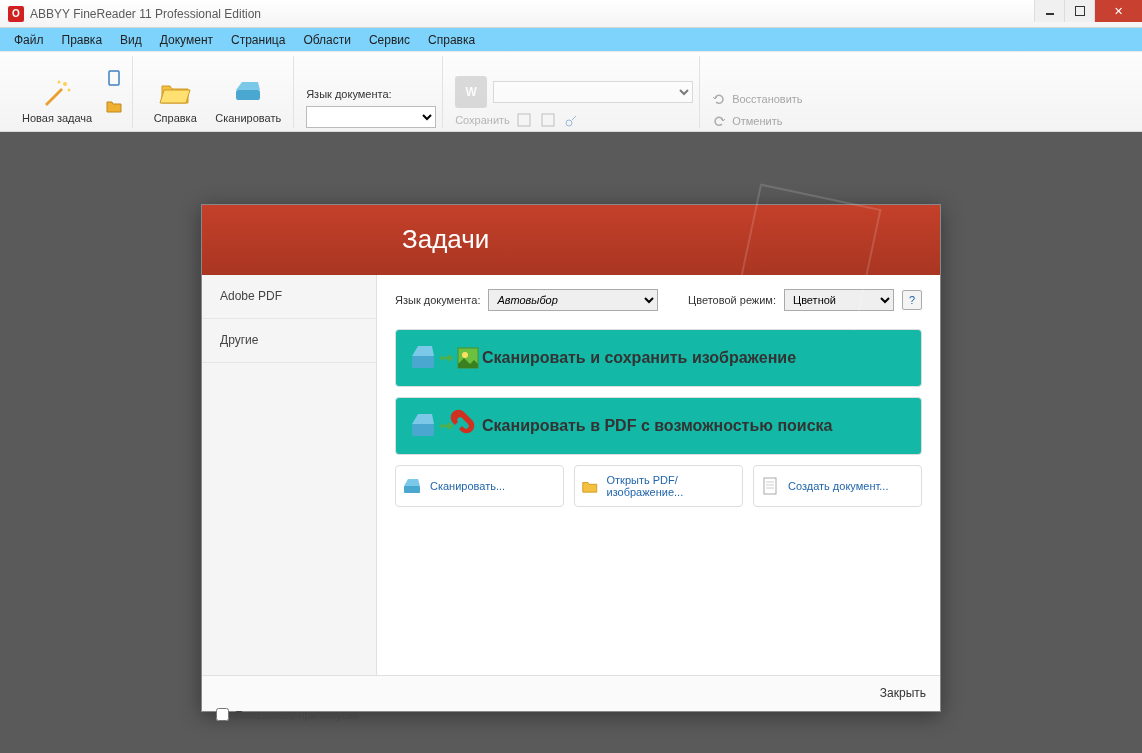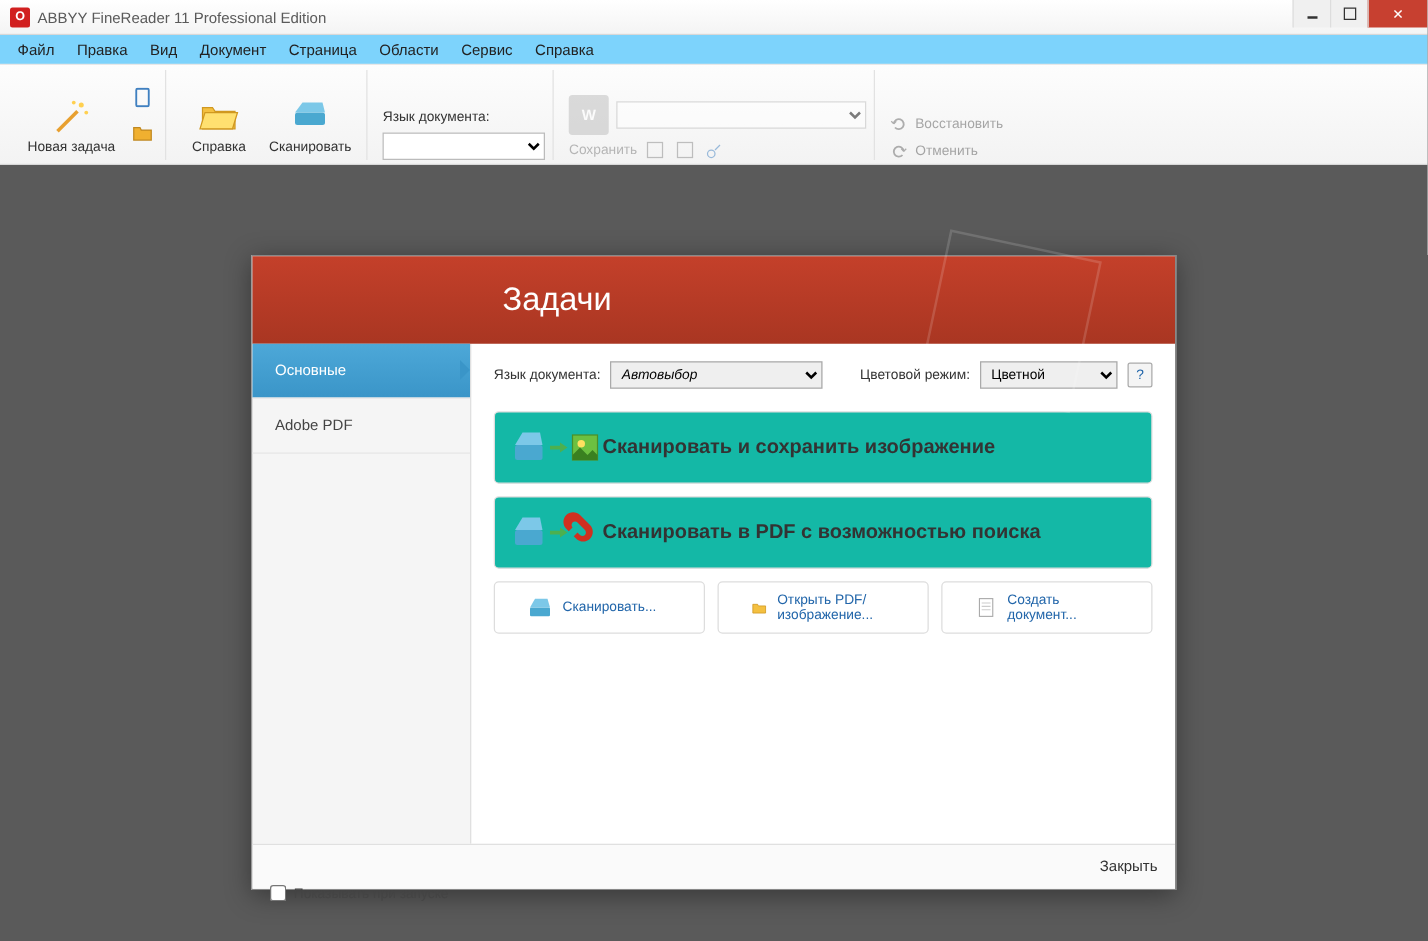--- a/index.html
+++ b/index.html
@@ -63,21 +63,21 @@
 .top-controls select { height: 22px; border: 1px solid #aaa; font-size: 11px; padding: 0 4px; }
 .sel-lang { width: 170px; font-style: italic; }
 .sel-color { width: 110px; }
 .help-btn { width: 20px; height: 20px; border: 1px solid #aaa; background: #f4f4f4; color: #2266aa; font-size: 11px; display: flex; align-items: center; justify-content: center; cursor: pointer; border-radius: 2px; }
 
 .task-card { border: 1px solid #ddd; border-radius: 4px; padding: 10px 14px; display: flex; align-items: center; margin-bottom: 10px; cursor: pointer; background: #14b8a6; font-weight: bold; }
 .task-card .card-ico { width: 72px; height: 36px; display: flex; align-items: center; justify-content: center; }
 .task-card .card-text { font-size: 16px; color: #333; }
 
 .mini-tasks { display: flex; gap: 10px; margin-top: 6px; }
-.mini-card { flex: 1; border: 1px solid #ddd; border-radius: 4px; padding: 8px 26px; display: flex; align-items: center; gap: 8px; cursor: pointer; font-size: 11px; color: #2266aa; background: #fff; }
+.mini-card { flex: 1; border: 1px solid #ddd; border-radius: 4px; padding: 8px 6px; display: flex; align-items: center; gap: 8px; cursor: pointer; font-size: 11px; color: #2266aa; background: #fff; }
 .mini-card .mico { width: 20px; height: 20px; }
 
 .tasks-footer { height: 36px; border-top: 1px solid #e0e0e0; display: flex; align-items: center; padding: 0 14px; justify-content: space-between; background: #fafafa; }
 .footer-left { display: flex; align-items: center; gap: 6px; font-size: 11px; color: #444; margin-top: 43px; }
 .footer-left input { width: 13px; height: 13px; }
 .close-link { font-size: 12px; color: #333; cursor: pointer; }
 </style>
 </head>
 <body>
 
@@ -195,22 +195,22 @@
   </div>
 </div>
 
 <div class="workspace">
   <div class="tasks-dialog">
     <div class="tasks-header">
       <span>Задачи</span>
     </div>
     <div class="tasks-body">
       <div class="tasks-sidebar">
-        <div class="side-tab active">Основные</div>
         <div class="side-tab">Adobe PDF</div>
+        <div class="side-tab">Другие</div>
       </div>
       <div class="tasks-main">
         <div class="top-controls">
           <label>Язык документа:</label>
           <select class="sel-lang">
             <option>Автовыбор</option>
           </select>
           <div style="flex:1"></div>
           <label>Цветовой режим:</label>
           <select class="sel-color">

